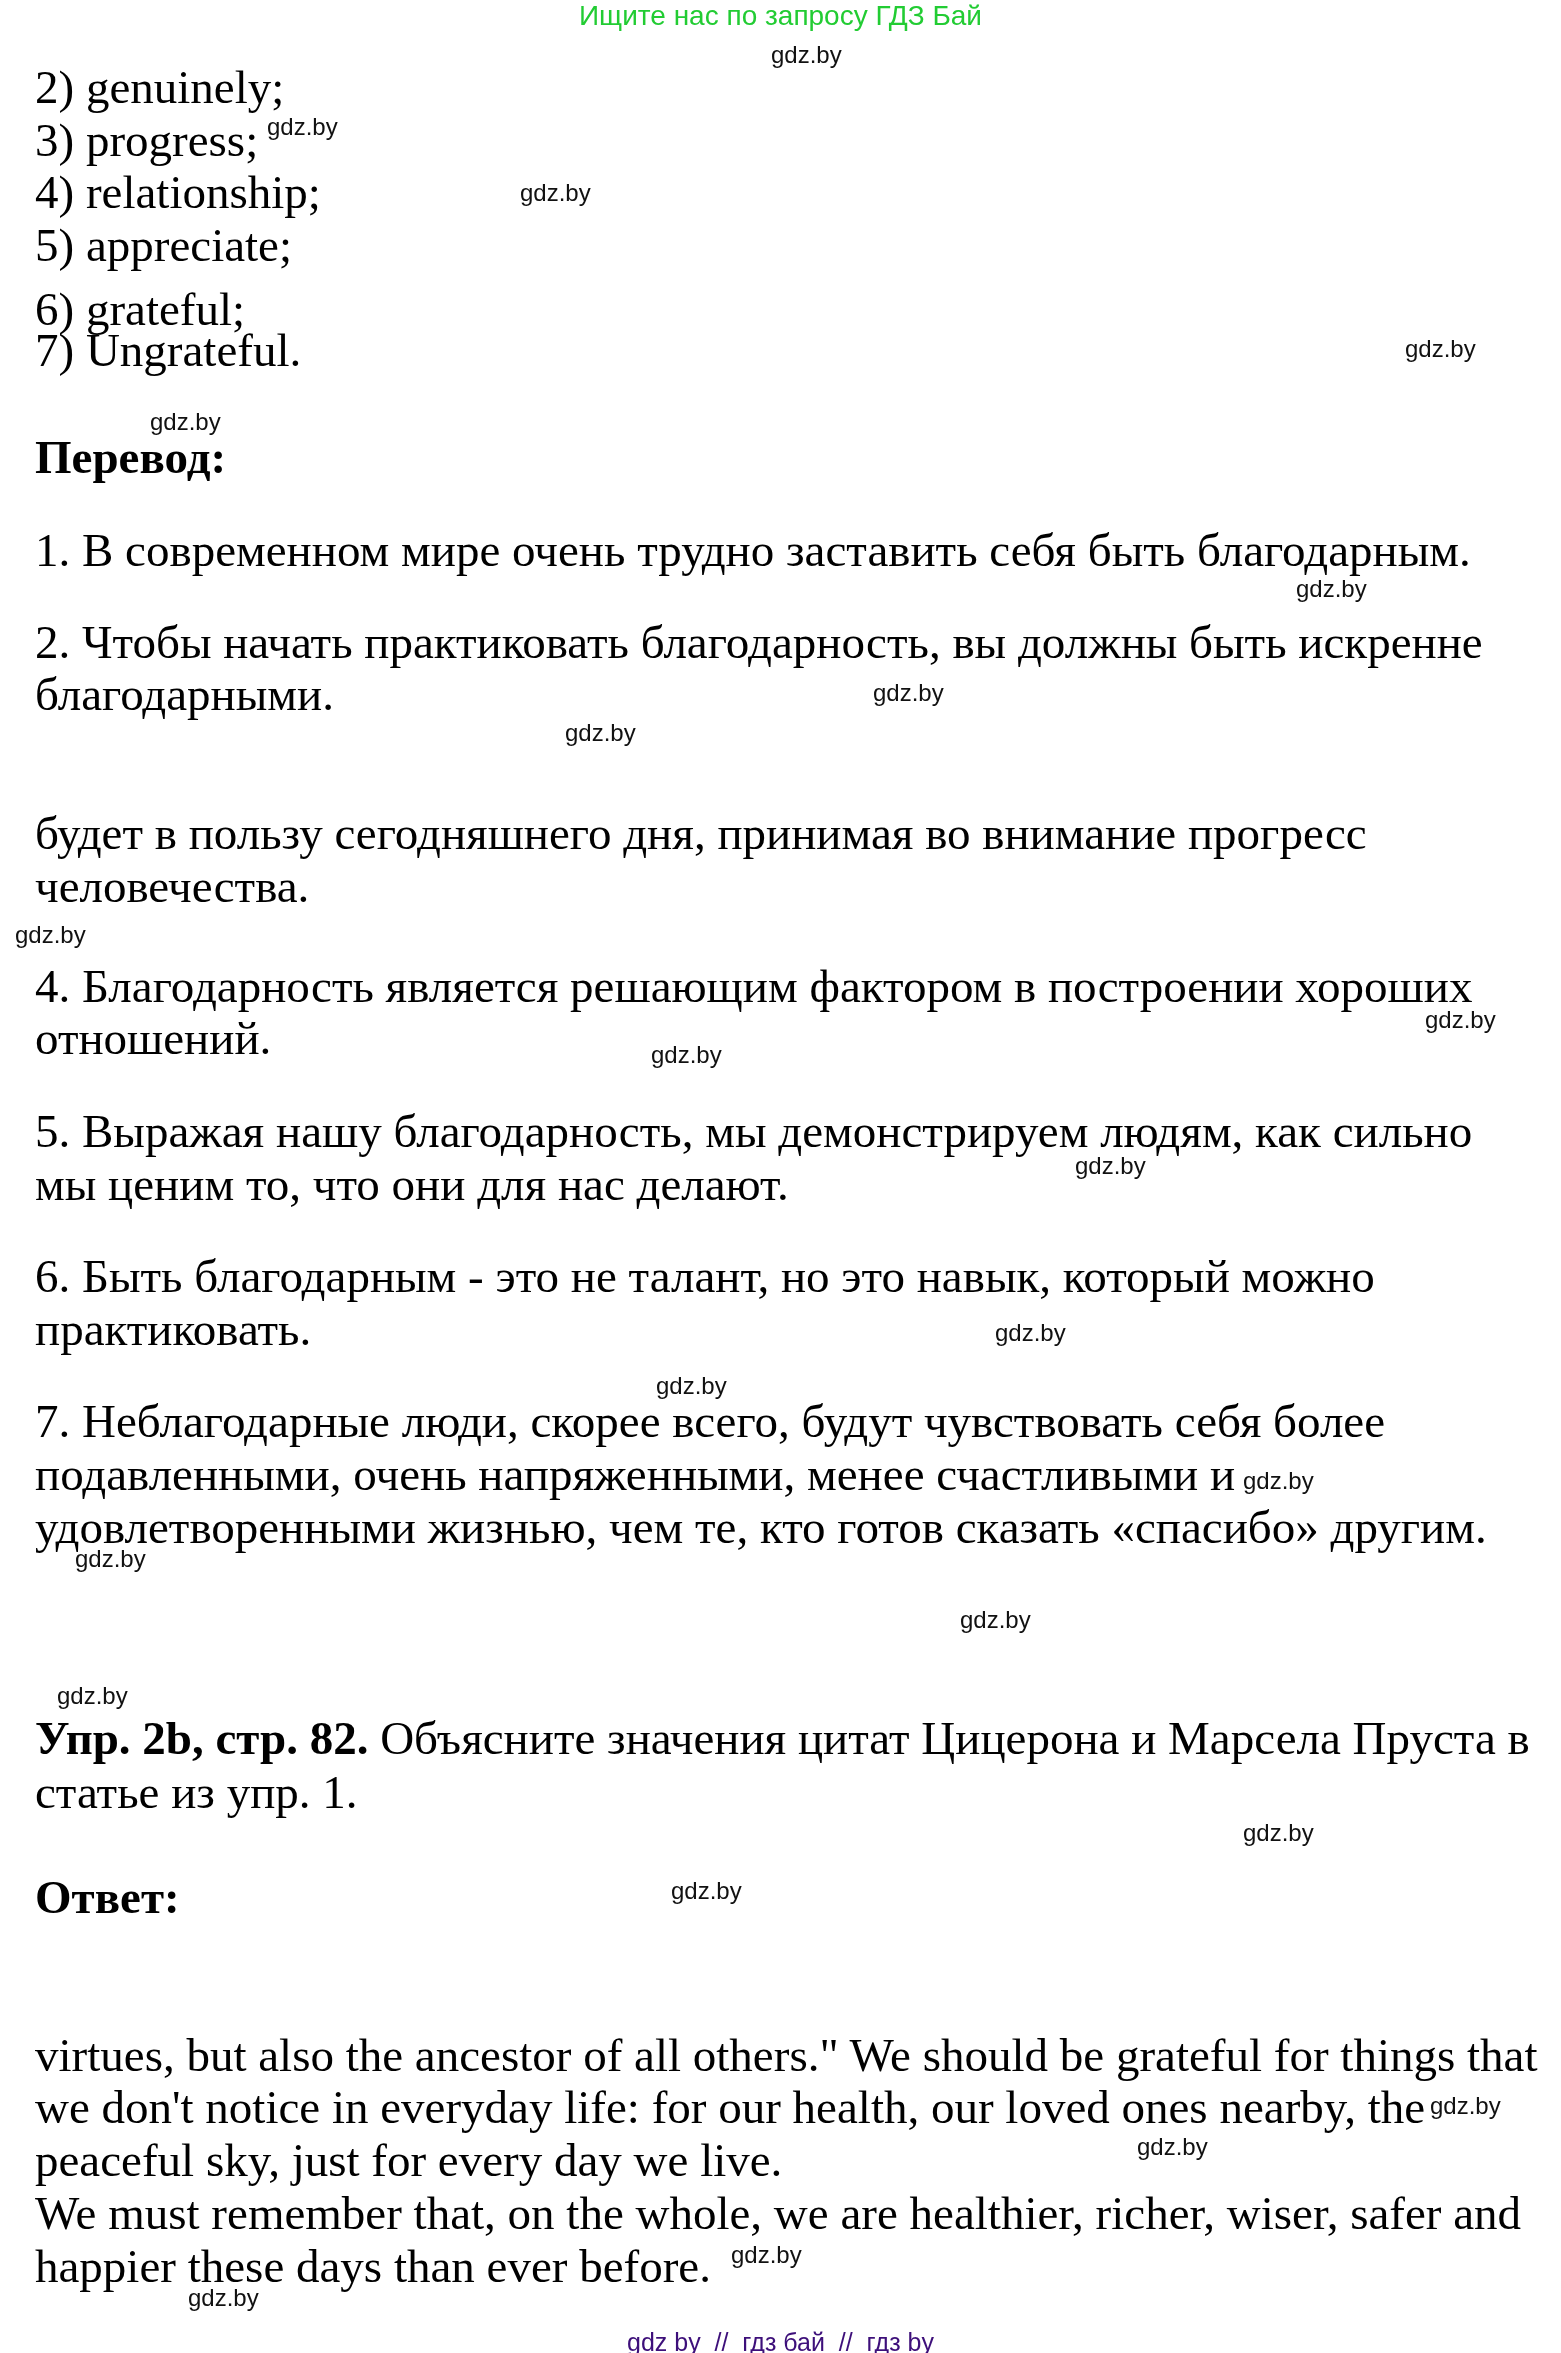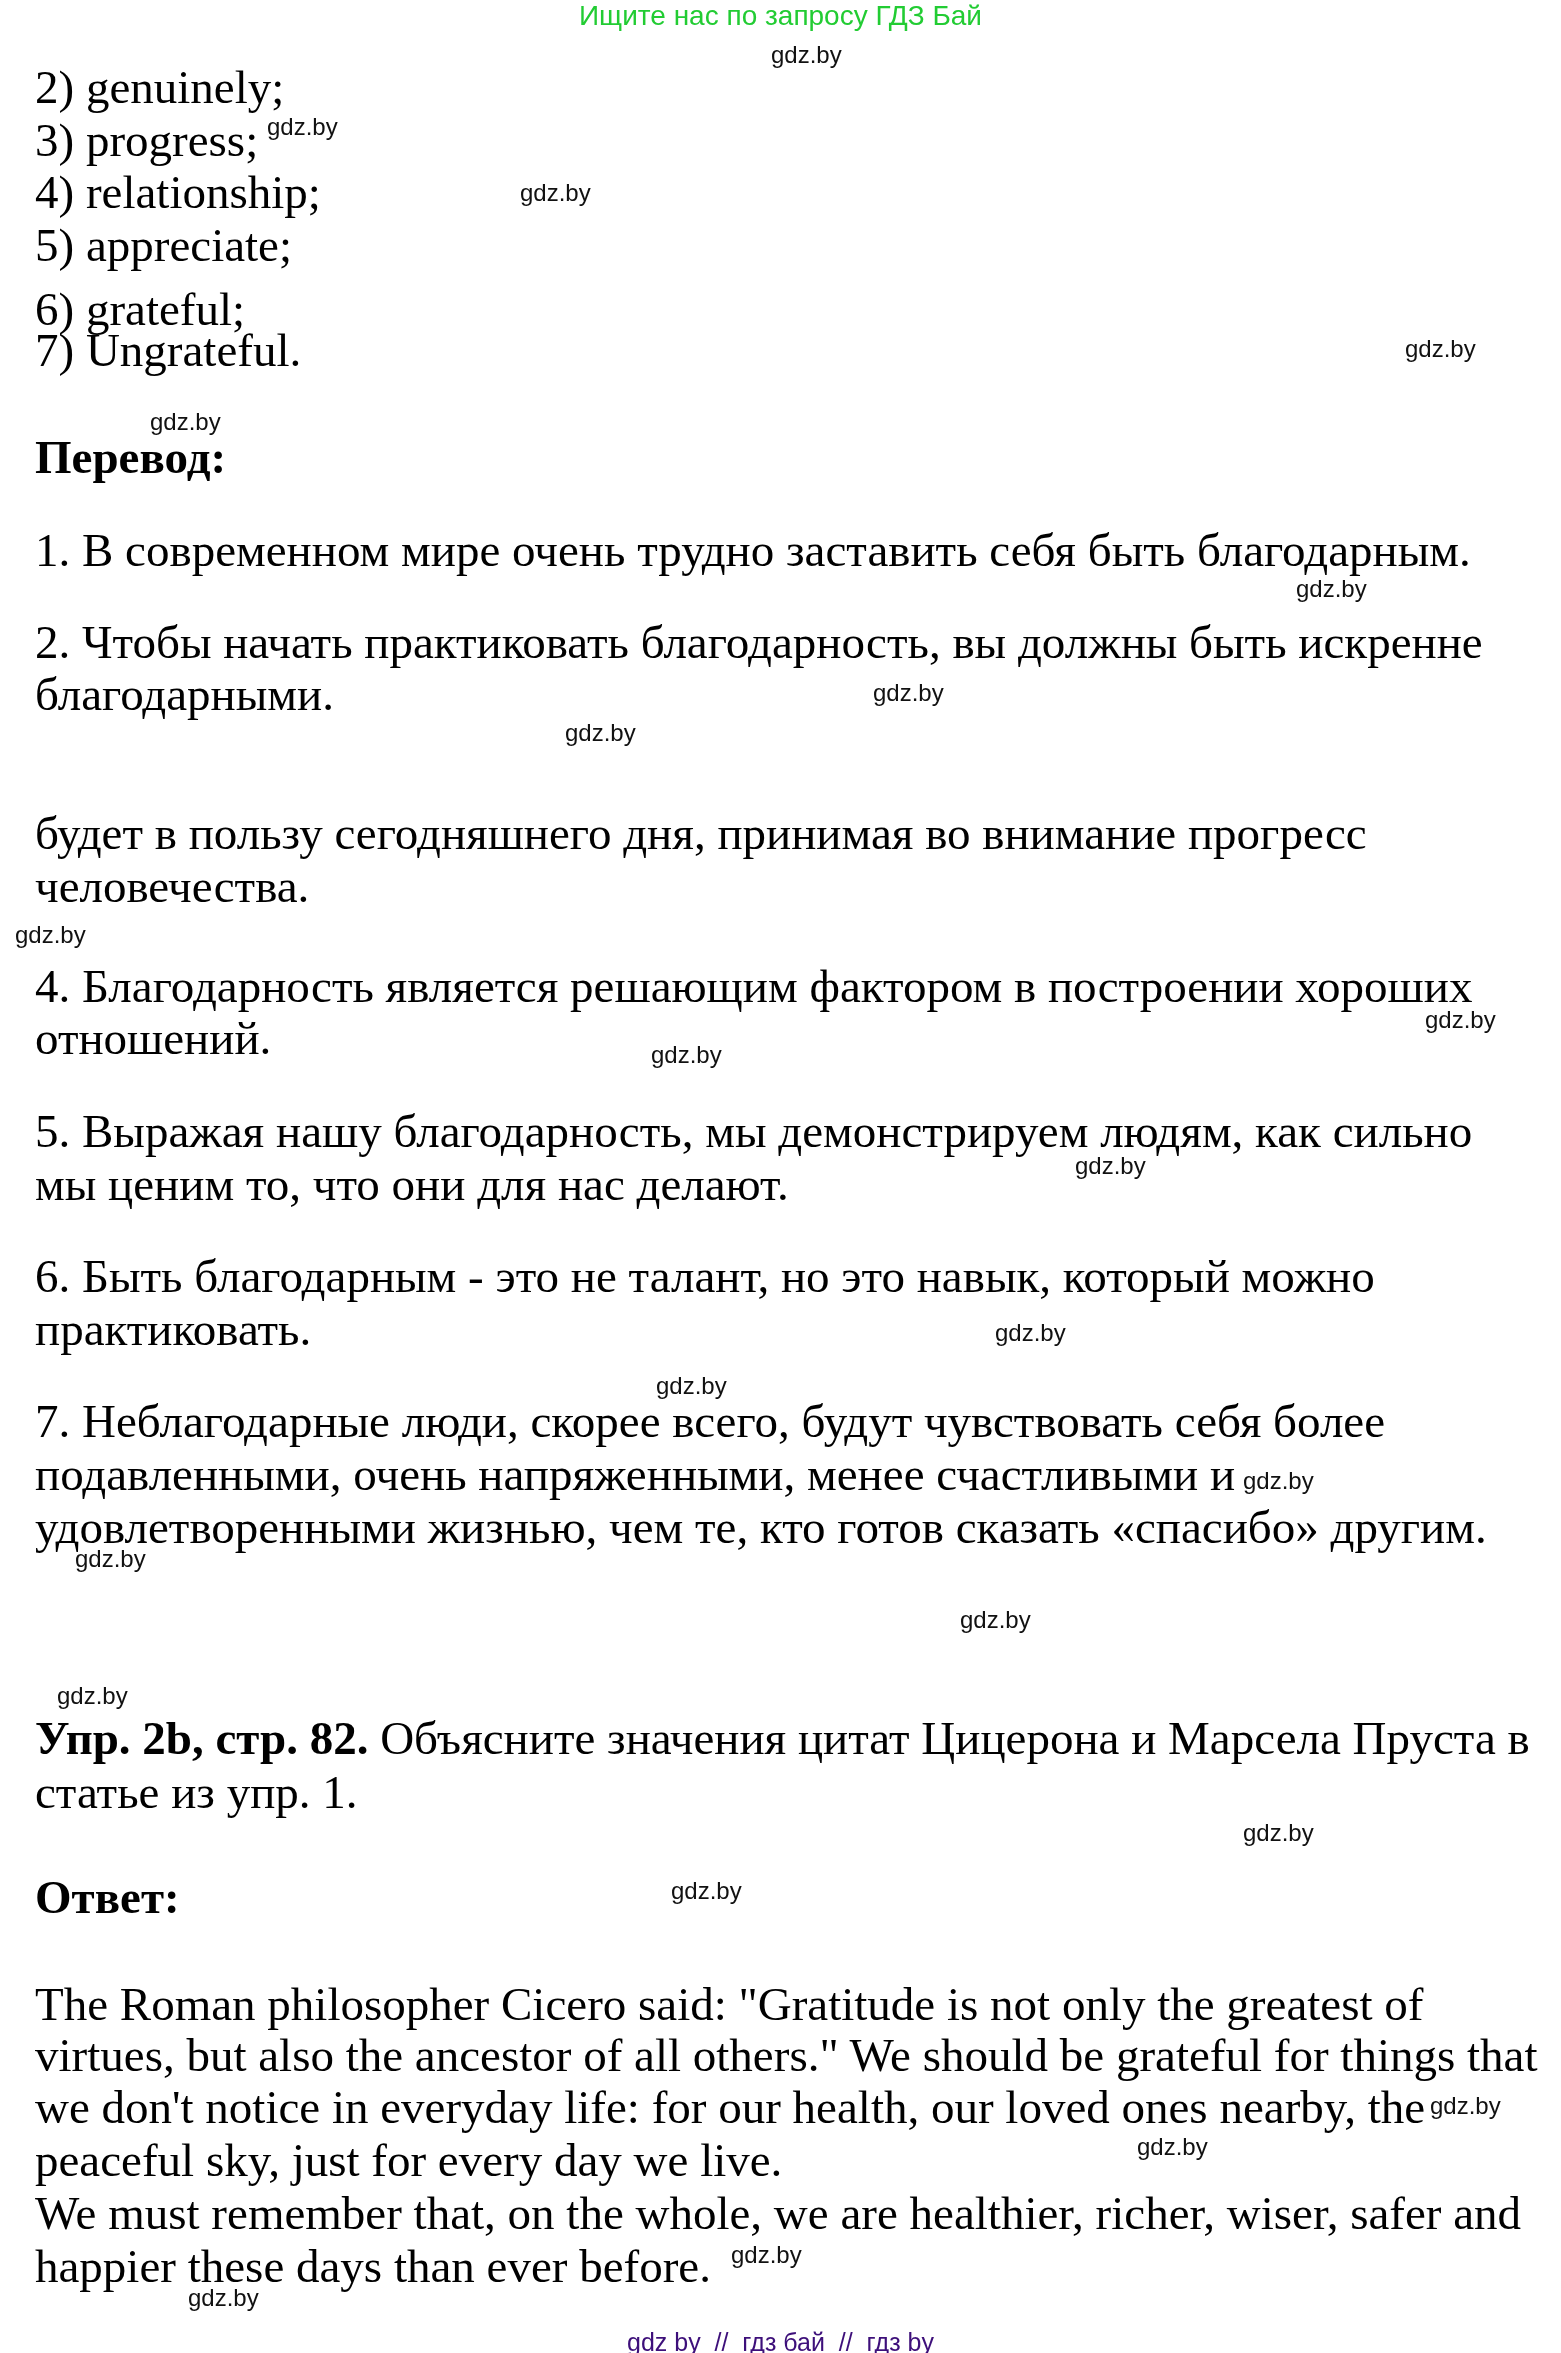--- a/index.html
+++ b/index.html
@@ -61,21 +61,20 @@
   <div class="line" style="top:1306px">практиковать.</div>
 
   <div class="line" style="top:1398px">7. Неблагодарные люди, скорее всего, будут чувствовать себя более</div>
   <div class="line" style="top:1451px">подавленными, очень напряженными, менее счастливыми и</div>
   <div class="line" style="top:1504px">удовлетворенными жизнью, чем те, кто готов сказать «спасибо» другим.</div>
 
   <div class="line" style="top:1715px"><span class="bold">Упр. 2b, стр. 82.</span><span> Объясните значения цитат Цицерона и Марсела Пруста в</span></div>
   <div class="line" style="top:1769px">статье из упр. 1.</div>
 
   <div class="line bold" style="top:1874px">Ответ:</div>
-  <div class="line" style="top:1981px">The Roman philosopher Cicero said: "Gratitude is not only the greatest of</div>
   <div class="line" style="top:2032px">virtues, but also the ancestor of all others." We should be grateful for things that</div>
   <div class="line" style="top:2084px">we don't notice in everyday life: for our health, our loved ones nearby, the</div>
   <div class="line" style="top:2137px">peaceful sky, just for every day we live.</div>
   <div class="line" style="top:2190px">We must remember that, on the whole, we are healthier, richer, wiser, safer and</div>
   <div class="line" style="top:2243px">happier these days than ever before.</div>
 
   <div class="wm" style="left:771px; top:43px">gdz.by</div>
   <div class="wm" style="left:267px; top:115px">gdz.by</div>
   <div class="wm" style="left:520px; top:181px">gdz.by</div>
   <div class="wm" style="left:1405px; top:337px">gdz.by</div>

